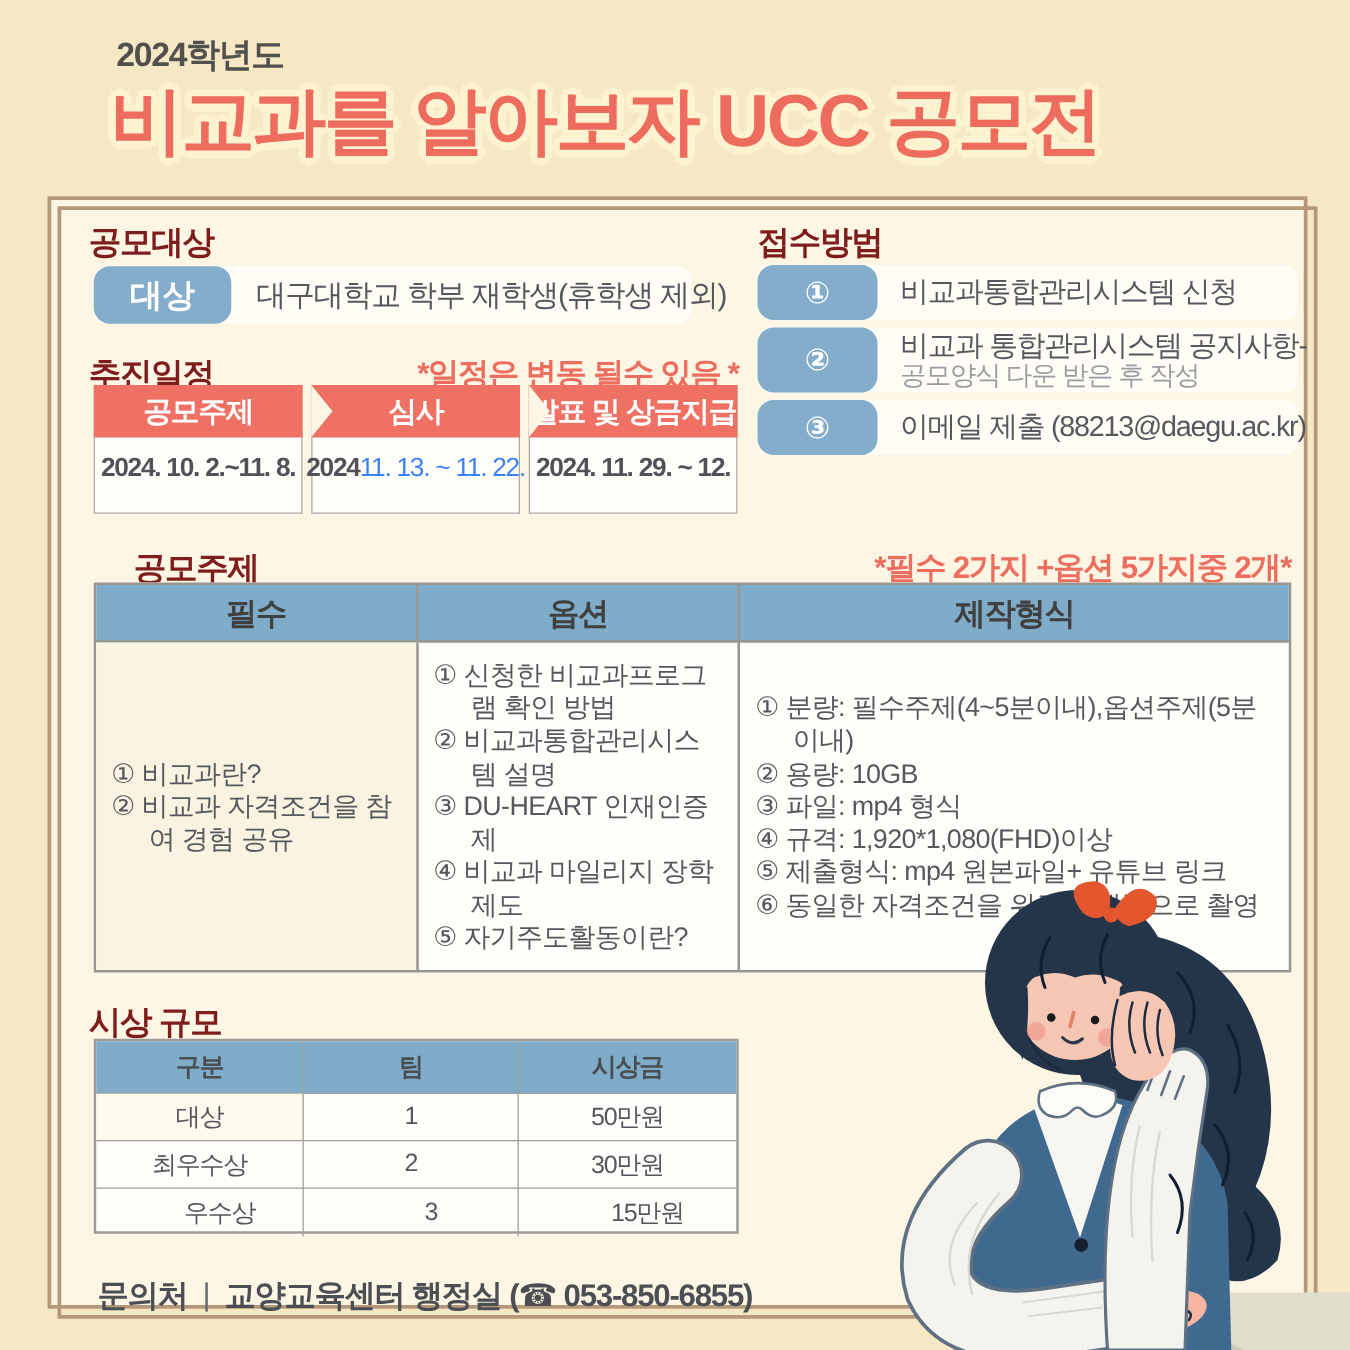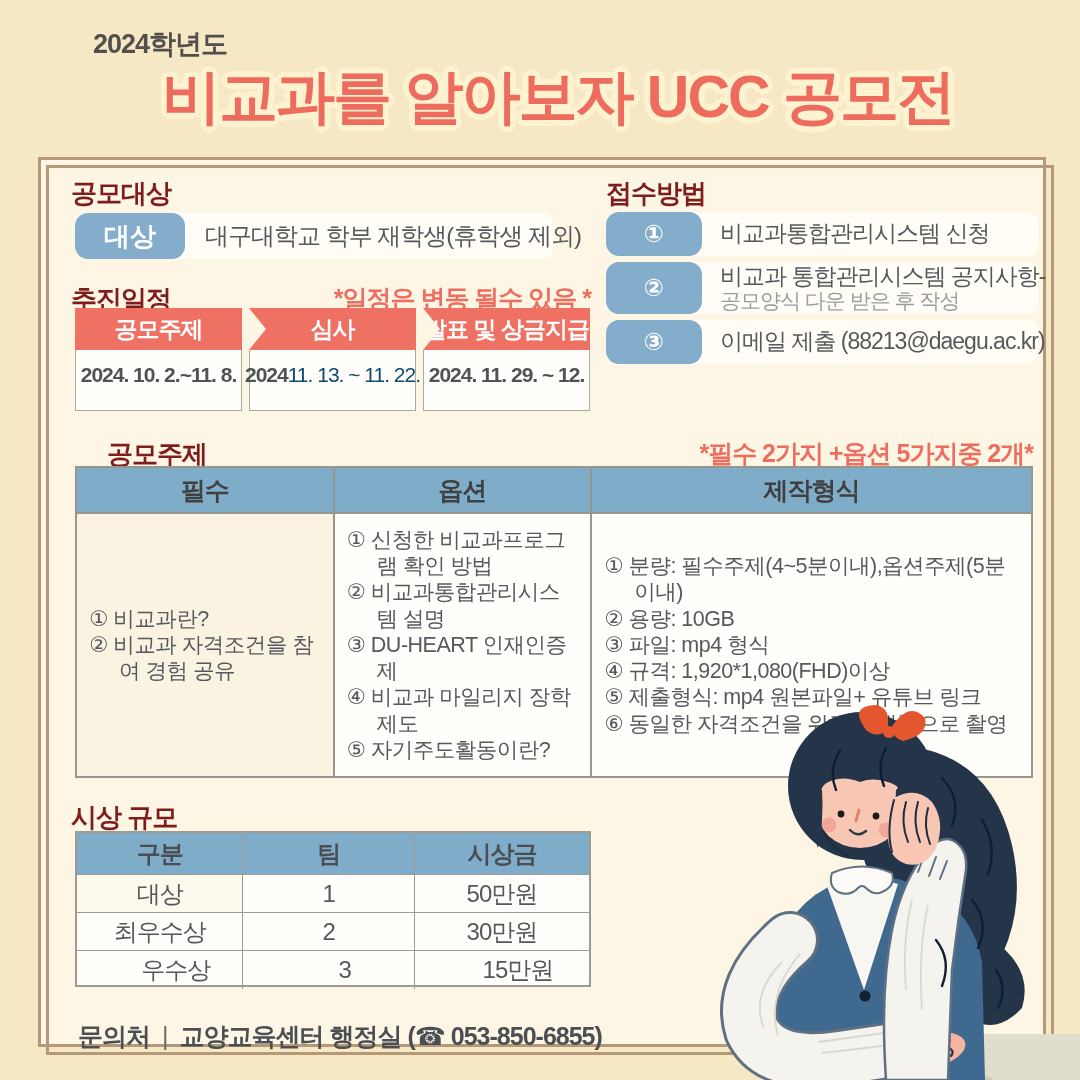--- a/index.html
+++ b/index.html
@@ -15,21 +15,20 @@
     position:absolute;left:93px;top:26px;
     font-size:27px;font-weight:700;color:#51504c;letter-spacing:-1px;
   }
   .title{
     position:absolute;left:88px;top:58px;margin:0;width:940px;
     font-size:59px;font-weight:700;letter-spacing:-2px;color:#ee6c5e;
     text-shadow:4px 4px 0 #fdf3d0,-4px 4px 0 #fdf3d0,4px -4px 0 #fdf3d0,
                 -4px -4px 0 #fdf3d0,0 6px 0 #fdf3d0,6px 0 0 #fdf3d0,
                 0 -6px 0 #fdf3d0,-6px 0 0 #fdf3d0;
     white-space:nowrap;
-    text-align:center;
   }
   
   .panel{
     position:absolute;left:38px;top:157px;width:1002px;height:884px;
     background:#fdf6e4;border:3px solid #b49878;z-index:1;
   }
   .panel::after{ 
     content:"";position:absolute;top:5px;left:5px;width:100%;height:100%;
     border:3px solid #b49878;z-index:-1;pointer-events:none;
   }
@@ -66,21 +65,21 @@
   }
   .phase.arrow .phase-head::before{
     content:"";position:absolute;left:0;top:0;width:0;height:0;
     border-left:17px solid #fdf6e4;border-top:21px solid transparent;border-bottom:21px solid transparent;
   }
   .phase-date{
     position:absolute;left:0;top:42px;width:100%;height:48px;display:flex;
     align-items:center;justify-content:center;font-size:21px;font-weight:700;
     color:#4f5358;letter-spacing:-1px;white-space:nowrap;
   }
-  .phase-date .lite{color:#0c4a6e;font-weight:400;text-align:right;}
+  .phase-date .lite{color:#3b82f6;font-weight:400;text-align:right;}
   
   .t-grid{
     position:absolute;left:34px;top:306px;width:958px;height:312px;
     display:grid;grid-template-columns:27% 27% 46%;grid-template-rows:46px 1fr;
     border:2px solid #98978f;box-sizing:border-box;background:#fffefa;
   }
   .t-cell{border-right:2px solid #98978f;box-sizing:border-box;}
   .t-cell.last{border-right:none;}
   .t-head{
     background:#7fadc9;border-bottom:2px solid #98978f;
@@ -95,21 +94,21 @@
   .cell-item{padding-left:30px;text-indent:-30px;}
   
   .a-grid{
     position:absolute;left:34px;top:671px;width:516px;height:156px;
     display:grid;grid-template-columns:32.5% 33.5% 34%;grid-template-rows:42px 38px 38px 38px;
     border:2px solid #9d9c94;box-sizing:border-box;background:#fffefa;
   }
   .a-cell{
     border-right:1px solid #9d9c94;border-bottom:1px solid #9d9c94;box-sizing:border-box;
     display:flex;align-items:center;justify-content:center;
-    font-size:24px;color:#54575c;letter-spacing:-1px;text-align:right;
+    font-size:20px;color:#54575c;letter-spacing:-1px;text-align:right;
   }
   .a-cell.cl{border-right:none;}
   .a-cell.rl{border-bottom:none;padding-left:32px;}
   .a-head{background:#7fadc9;font-weight:700;color:#4a4e53;}
   .a-cell.cream{background:#fdf9ec;}
   
   .contact{
     position:absolute;left:37px;top:860px;font-size:25px;color:#4b4f54;
     letter-spacing:-1px;display:flex;align-items:center;gap:12px;font-weight:700;
   }

